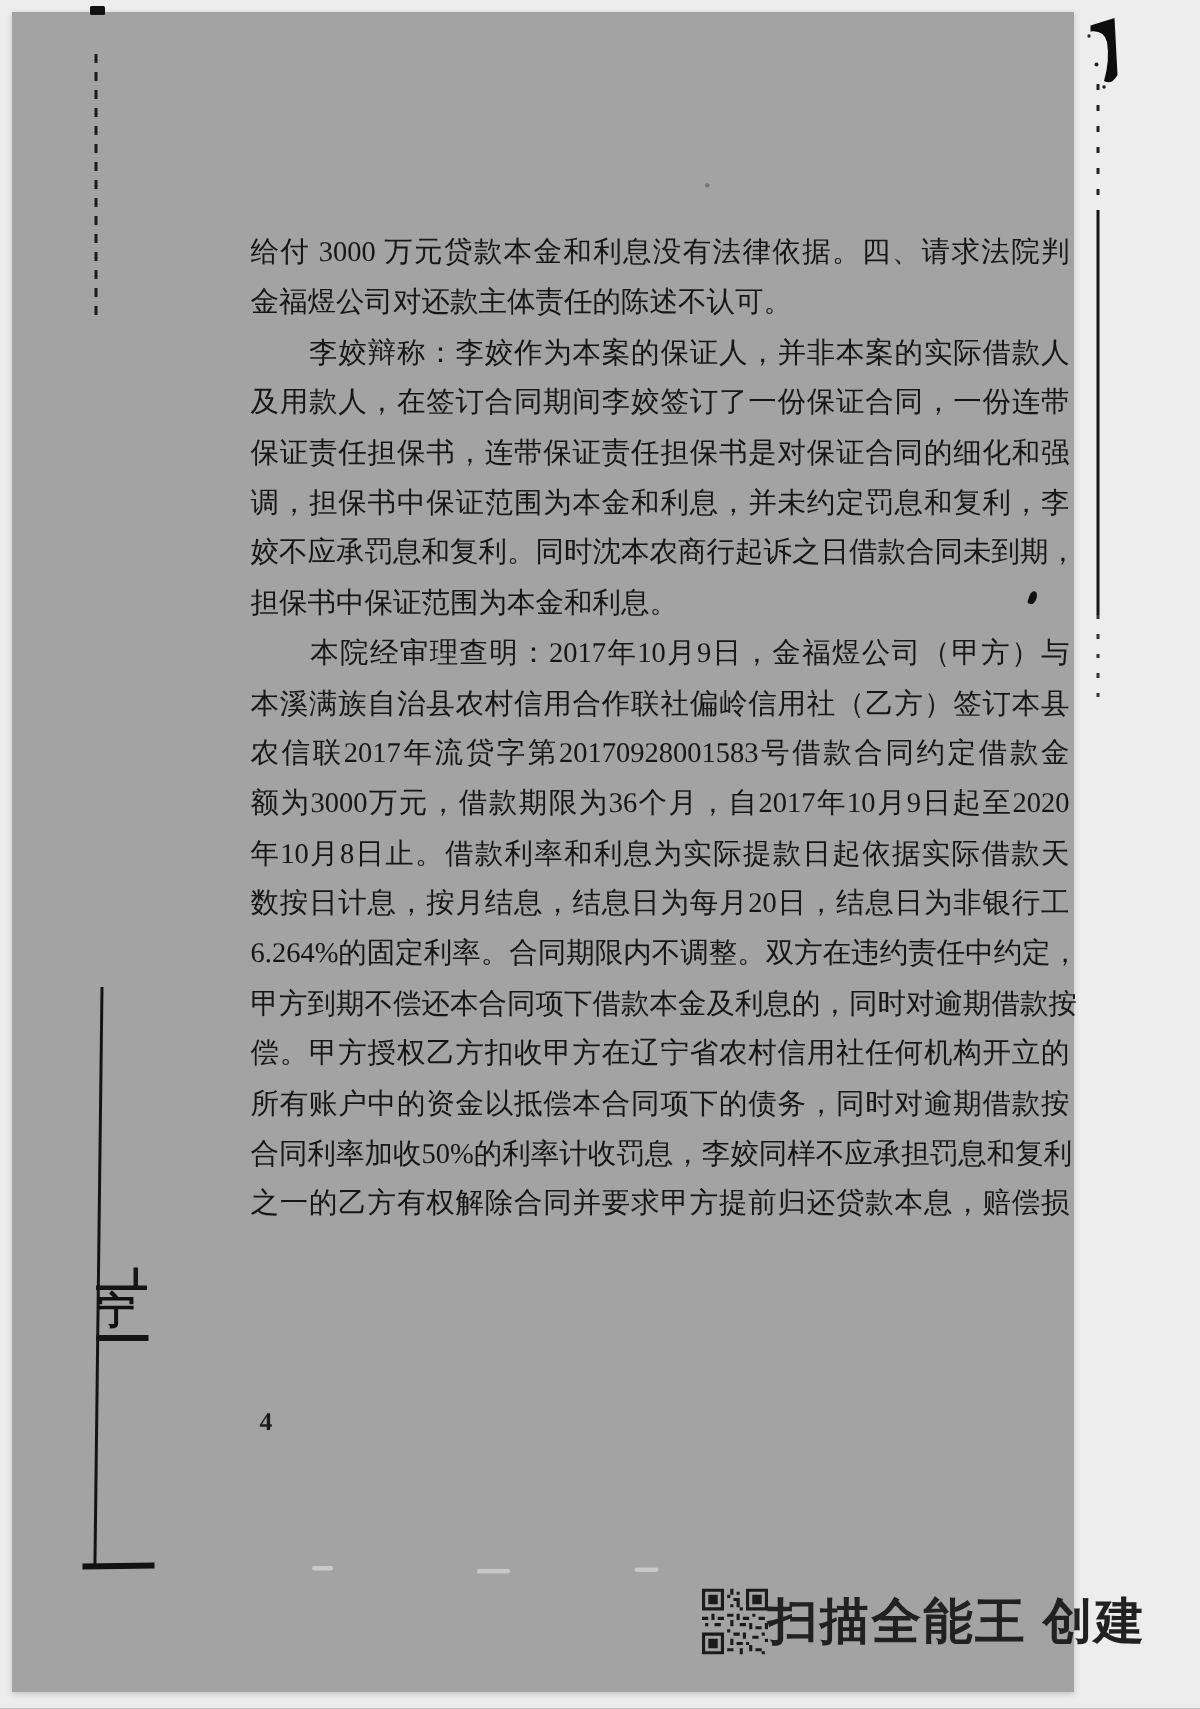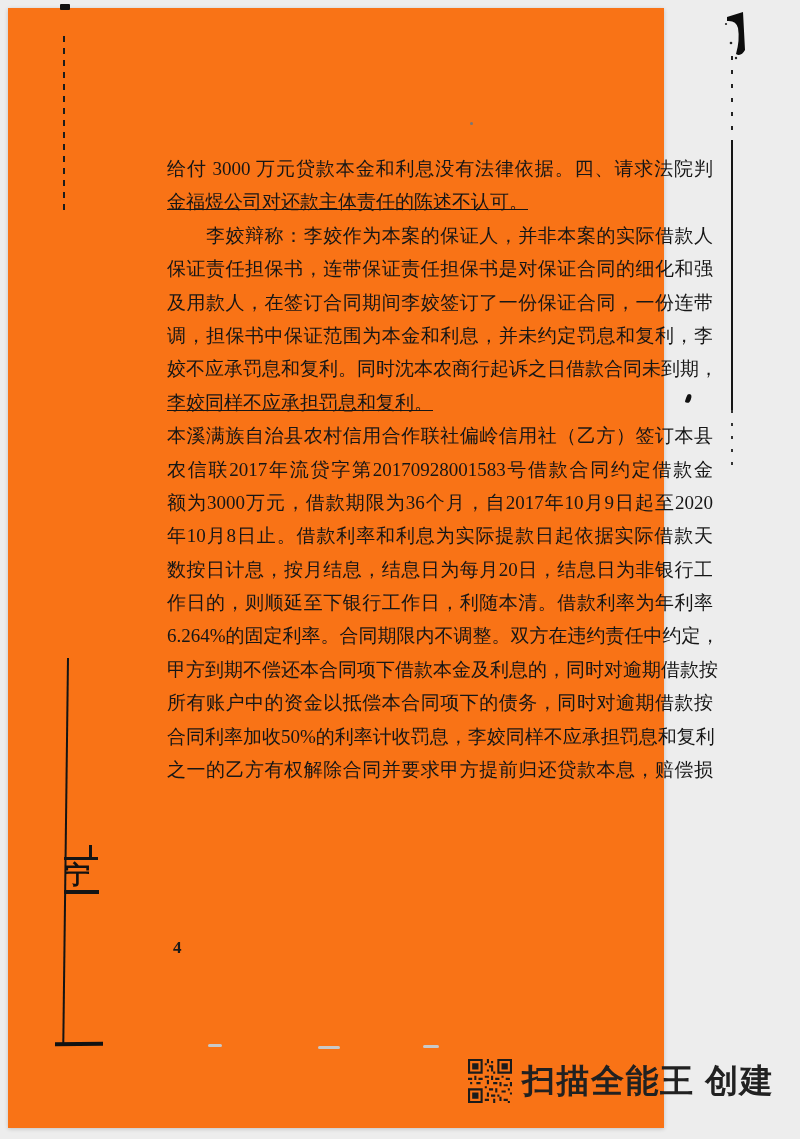--- a/index.html
+++ b/index.html
@@ -3,46 +3,46 @@
 <meta charset="utf-8">
 <style>
   * { margin:0; padding:0; box-sizing:border-box; }
   html,body { width:800px; height:1139px; }
   body {
     background:#ededed;
     font-family:"Liberation Serif","DejaVu Serif",serif;
     position:relative; overflow:hidden;
   }
   .page {
-    position:absolute; left:8px; top:8px; width:656px; height:1120px;
-    background:#f97316;
+    position:absolute; left:8px; top:8px; width:708px; height:1120px;
+    background:#a3a3a3;
     box-shadow:0 1px 4px rgba(0,0,0,.18);
   }
   
   .text-block {
     position:absolute; left:159px; top:144px; width:546px;
     color:#161616;
     font-size:19px;
   }
   .line {
     height:33.4px; line-height:33.4px;
     white-space:nowrap;
     text-align:justify; text-align-last:justify;
     text-justify:inter-ideograph;
     overflow:visible;
   }
-  .line.short { text-align-last:left;text-decoration:underline; }
+  .line.short { text-align-last:left; }
   .page-number {
     position:absolute; left:165px; top:930px;
     font-size:17px; font-weight:700; color:#1a1a1a;
   }
   
   .footer {
     position:absolute; left:460px; top:1050px; height:46px;
-    display:flex; align-items:center; gap:10px;
+    display:flex; align-items:center; gap:0;
   }
   .qr { width:44px; height:44px; }
   .wm-text {
     font-family:"Liberation Sans","DejaVu Sans",sans-serif;
     font-size:33px; font-weight:600; letter-spacing:1.5px;
     color:#212121; line-height:44px; white-space:nowrap;
   }
   
   .art { position:absolute; }
   .speck-top-left { left:52px; top:-4px; width:10px; height:6px; background:#111; border-radius:1px; }
@@ -82,35 +82,36 @@
 
 <div class="page">
 
   <div class="text-block">
       <div>
         <div class="line">给付 3000 万元贷款本金和利息没有法律依据。四、请求法院判</div>
         <div class="line short">金福煜公司对还款主体责任的陈述不认可。</div>
       </div>
       <div>
         <div class="line">　　李姣辩称：李姣作为本案的保证人，并非本案的实际借款人</div>
+        <div class="line">及用款人，在签订合同期间李姣签订了一份保证合同，一份连带</div>
         <div class="line">保证责任担保书，连带保证责任担保书是对保证合同的细化和强</div>
-        <div class="line">及用款人，在签订合同期间李姣签订了一份保证合同，一份连带</div>
         <div class="line">调，担保书中保证范围为本金和利息，并未约定罚息和复利，李</div>
         <div class="line">姣不应承罚息和复利。同时沈本农商行起诉之日借款合同未到期，</div>
-        <div class="line short">李姣同样不应承担罚息和复利。</div>
+        <div class="line short">担保书中保证范围为本金和利息。</div>
       </div>
       <div>
+        <div class="line">　　本院经审理查明：2017年10月9日，金福煜公司（甲方）与</div>
         <div class="line">本溪满族自治县农村信用合作联社偏岭信用社（乙方）签订本县</div>
         <div class="line">农信联2017年流贷字第20170928001583号借款合同约定借款金</div>
         <div class="line">额为3000万元，借款期限为36个月，自2017年10月9日起至2020</div>
         <div class="line">年10月8日止。借款利率和利息为实际提款日起依据实际借款天</div>
         <div class="line">数按日计息，按月结息，结息日为每月20日，结息日为非银行工</div>
-        <div class="line">作日的，则顺延至下银行工作日，利随本清。借款利率为年利率</div>
         <div class="line">6.264%的固定利率。合同期限内不调整。双方在违约责任中约定，</div>
         <div class="line">甲方到期不偿还本合同项下借款本金及利息的，同时对逾期借款按</div>
+        <div class="line">偿。甲方授权乙方扣收甲方在辽宁省农村信用社任何机构开立的</div>
         <div class="line">所有账户中的资金以抵偿本合同项下的债务，同时对逾期借款按</div>
         <div class="line">合同利率加收50%的利率计收罚息，李姣同样不应承担罚息和复利</div>
         <div class="line">之一的乙方有权解除合同并要求甲方提前归还贷款本息，赔偿损</div>
       </div>
     </div>
 
   <div class="page-number">4</div>
 
   <div class="footer">
     <svg class="qr" viewBox="0 0 21 21" xmlns="http://www.w3.org/2000/svg">

